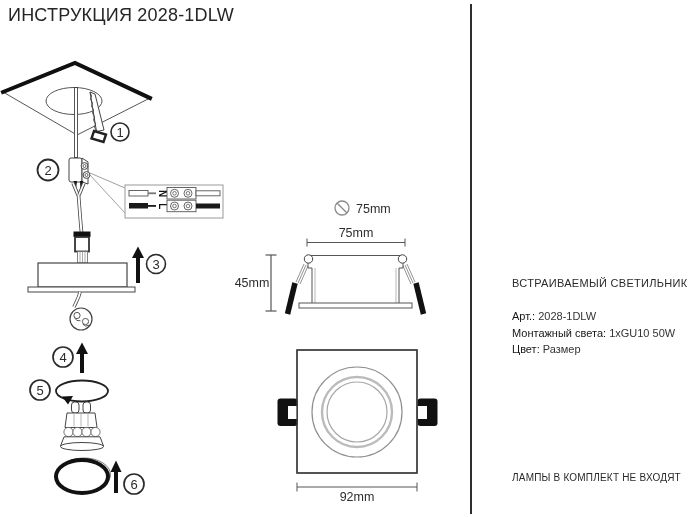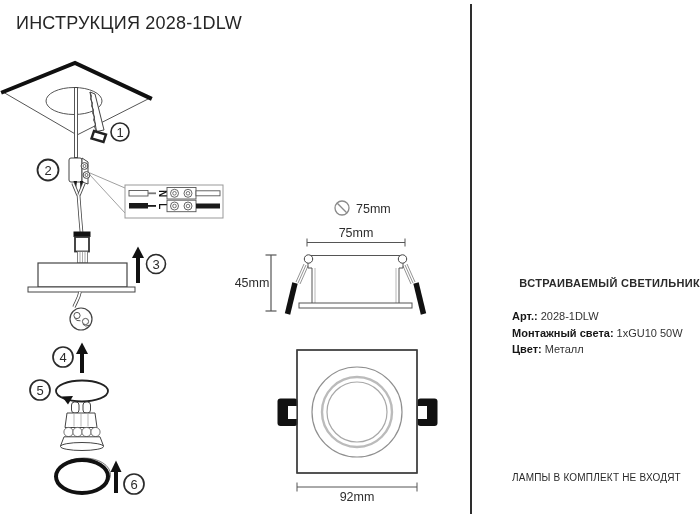--- a/index.html
+++ b/index.html
@@ -1,38 +1,38 @@
 <!DOCTYPE html>
 <html><head>
 <meta charset="utf-8">
 <style>
   html,body{margin:0;padding:0;}
   body{
     width:700px;height:517px;position:relative;background:#ffffff;
     font-family:"Liberation Sans", sans-serif;color:#222;overflow:hidden;
   }
   .page-title{
-    position:absolute;left:8px;top:5px;margin:8px;
+    position:absolute;left:8px;top:5px;margin:0;
     font-size:18px;font-weight:400;letter-spacing:.2px;color:#262626;
   }
   .divider{
     position:absolute;left:470px;top:4px;width:1.5px;height:510px;background:#2e2e2e;
   }
   svg.diagram{position:absolute;left:0;top:0;}
   svg text{font-family:"Liberation Sans", sans-serif;fill:#2e2e2e;}
   svg text.dim{font-size:12.5px;}
   svg text.stepnum{font-size:13px;fill:#2b2b2b;}
   svg text.wlabel{font-size:10px;font-weight:bold;fill:#111;}
   .right-panel{
     position:absolute;left:512px;top:275px;width:188px;
     font-size:11px;line-height:16.4px;color:#1f1f1f;
   }
-  .panel-heading{letter-spacing:.3px;margin:0 0 17px 0;font-weight:700;color:#2a2a2a;text-align:right;}
+  .panel-heading{letter-spacing:.3px;margin:0 6px 17px 0;font-weight:400;color:#2a2a2a;}
   .spec-row{white-space:nowrap;}
-  .spec-label{font-weight:bold;margin-right:3px;color:#161616;}
+  .spec-label{font-weight:normal;margin-right:3px;color:#161616;}
   .spec-value{color:#333;}
   .lamps-note{
     position:absolute;left:512px;top:472px;font-size:10px;color:#2a2a2a;letter-spacing:.2px;white-space:nowrap;
   }
 </style>
 </head>
 <body>
 
 <h1 class="page-title">ИНСТРУКЦИЯ 2028-1DLW</h1>
 <div class="divider"></div>
@@ -244,17 +244,17 @@
 
 <div class="right-panel">
   <p class="panel-heading">ВСТРАИВАЕМЫЙ СВЕТИЛЬНИК</p>
   <div class="spec-row">
     <span class="spec-label">Арт.:</span><span class="spec-value">2028-1DLW</span>
   </div>
   <div class="spec-row">
     <span class="spec-label">Монтажный света:</span><span class="spec-value">1xGU10 50W</span>
   </div>
   <div class="spec-row">
-    <span class="spec-label">Цвет:</span><span class="spec-value">Металл</span>
+    <span class="spec-label">Цвет:</span><span class="spec-value">Размер</span>
   </div>
 </div>
 
 <div class="lamps-note">ЛАМПЫ В КОМПЛЕКТ НЕ ВХОДЯТ</div>
 
 </body></html>

